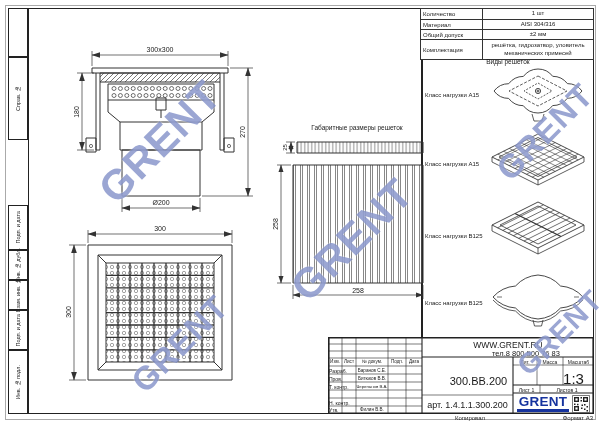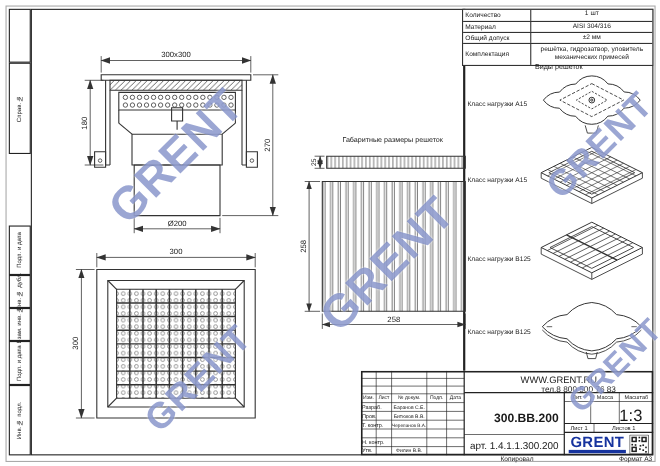--- a/index.html
+++ b/index.html
@@ -365,21 +365,21 @@
   <div class="tbt" style="left:1px;top:46.5px;width:27px;text-align:left;">Т. контр.</div>
   <div class="tbt" style="left:28px;top:46.5px;width:32px;font-size:4.3px;">Черепанов В.А.</div>
   <div class="tbt" style="left:1px;top:62.5px;width:27px;text-align:left;">Н. контр.</div>
   <div class="tbt" style="left:28px;top:62.5px;width:32px;font-size:4.6px;"></div>
   <div class="tbt" style="left:1px;top:70px;width:27px;text-align:left;">Утв.</div>
   <div class="tbt" style="left:28px;top:70px;width:32px;font-size:4.6px;">Филин В.В.</div>
 
   <div class="tbt" style="left:94px;top:2.5px;width:172px;font-size:8.5px;">WWW.GRENT.RU</div>
   <div class="tbt" style="left:94px;top:11.5px;width:208px;font-size:7.5px;">тел.8 800 500 76 83</div>
 
-  <div class="tbt" style="left:94px;top:38px;width:113px;font-size:11px;font-weight:bold;">300.BB.200</div>
+  <div class="tbt" style="left:94px;top:38px;width:113px;font-size:11px;">300.BB.200</div>
   <div class="tbt" style="left:94px;top:63px;width:91px;font-size:9px;">арт. 1.4.1.1.300.200</div>
 
   <div class="tbt" style="left:185px;top:21.5px;width:24px;">Лит.</div>
   <div class="tbt" style="left:209px;top:21.5px;width:26px;">Масса</div>
   <div class="tbt" style="left:235px;top:21.5px;width:31px;">Масштаб</div>
   <div class="tbt" style="left:235px;top:33px;width:21px;font-size:15px;">1:3</div>
   <div class="tbt" style="left:186px;top:49.5px;width:25px;font-size:5.2px;">Лист 1</div>
   <div class="tbt" style="left:212px;top:49.5px;width:54px;font-size:5.2px;">Листов 1</div>
 
   <div class="abs brand" style="left:189px;top:58px;width:52px;text-align:center;">GRENT</div>

